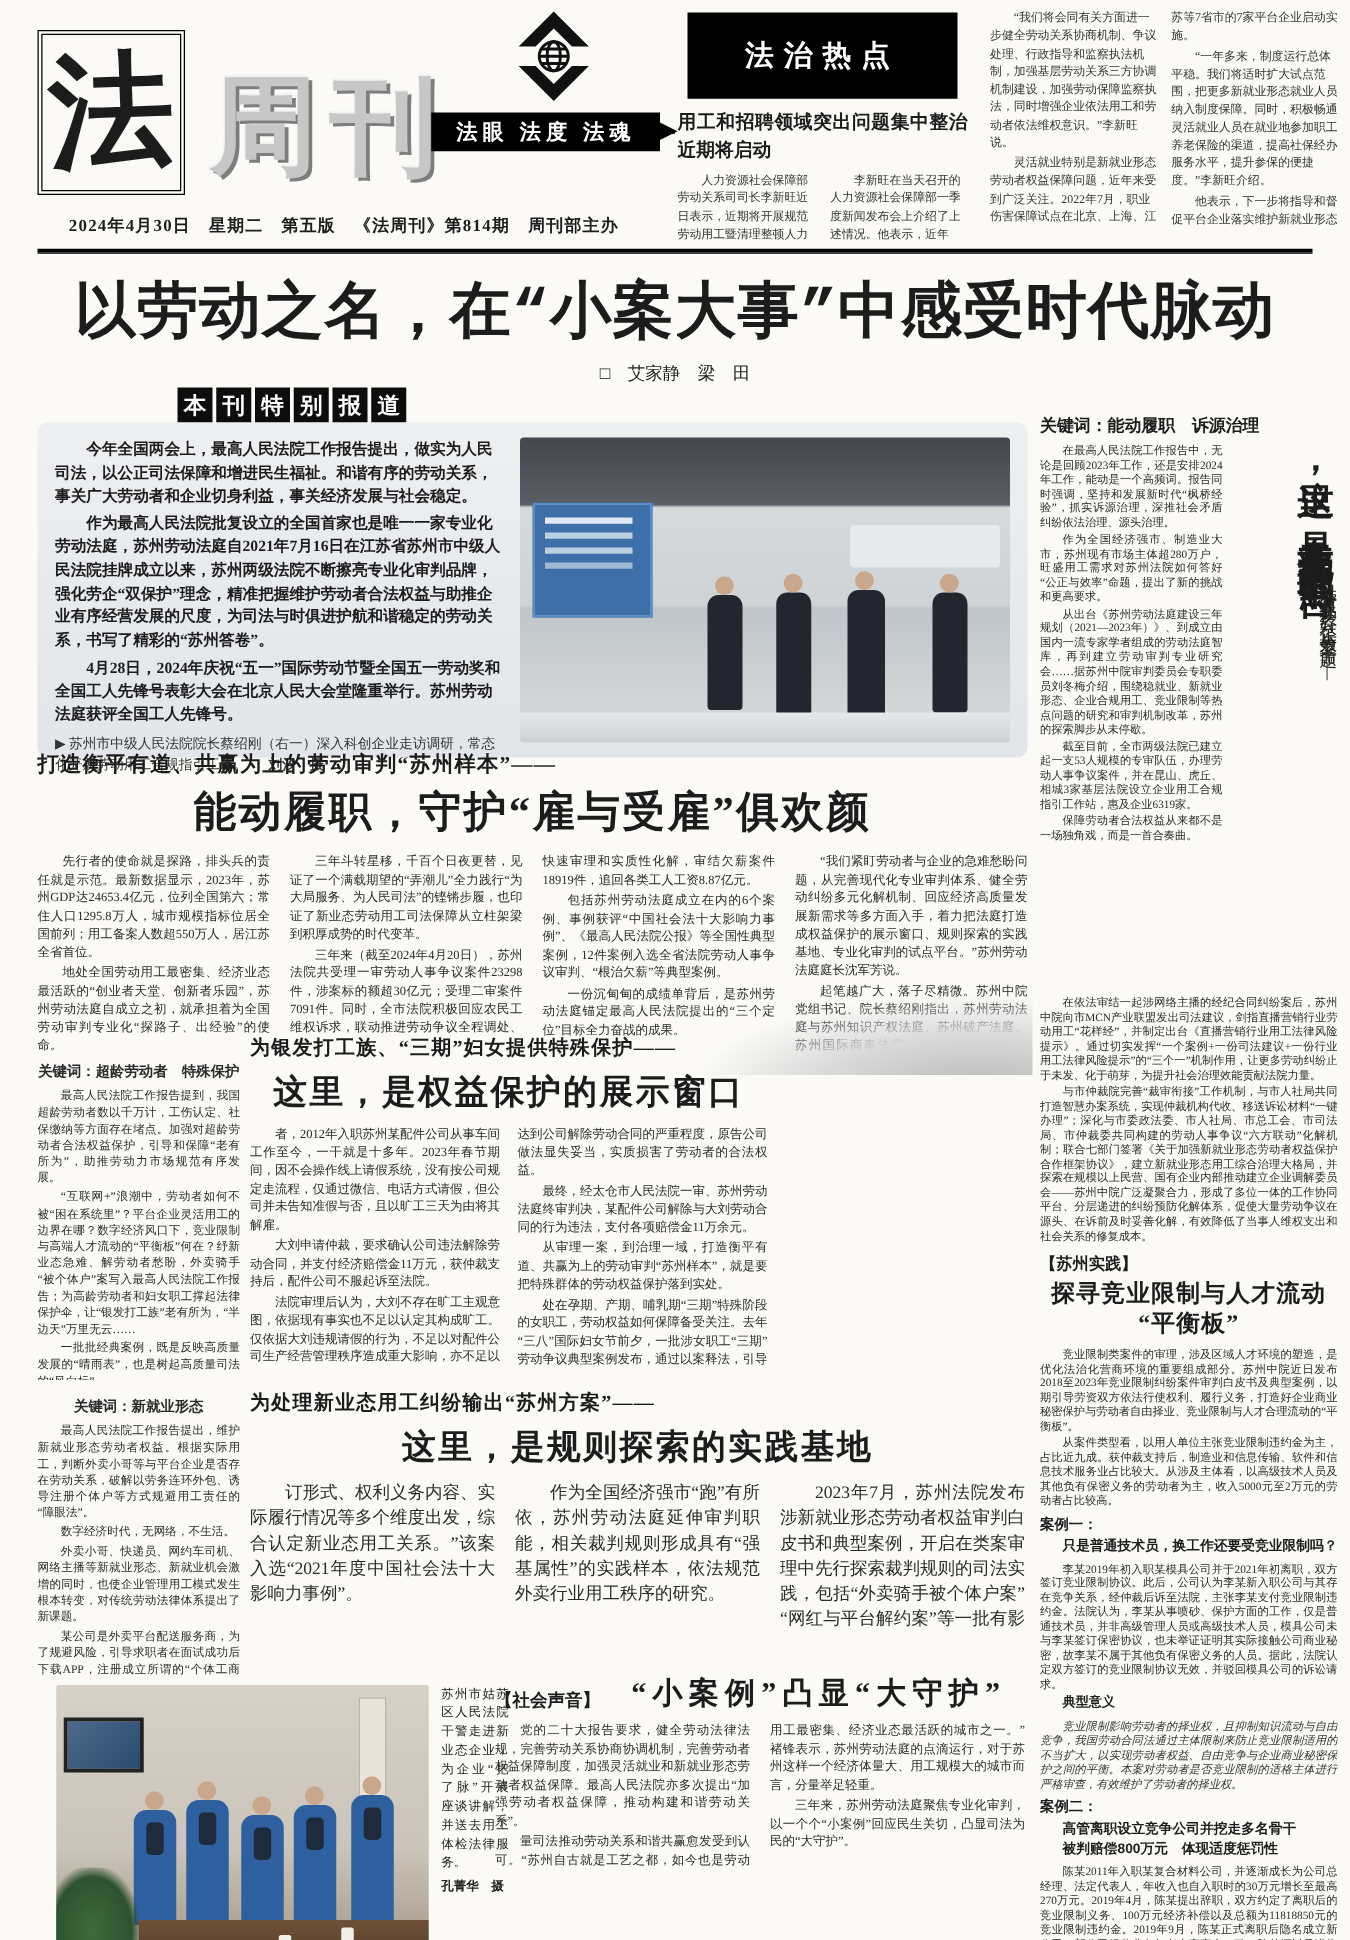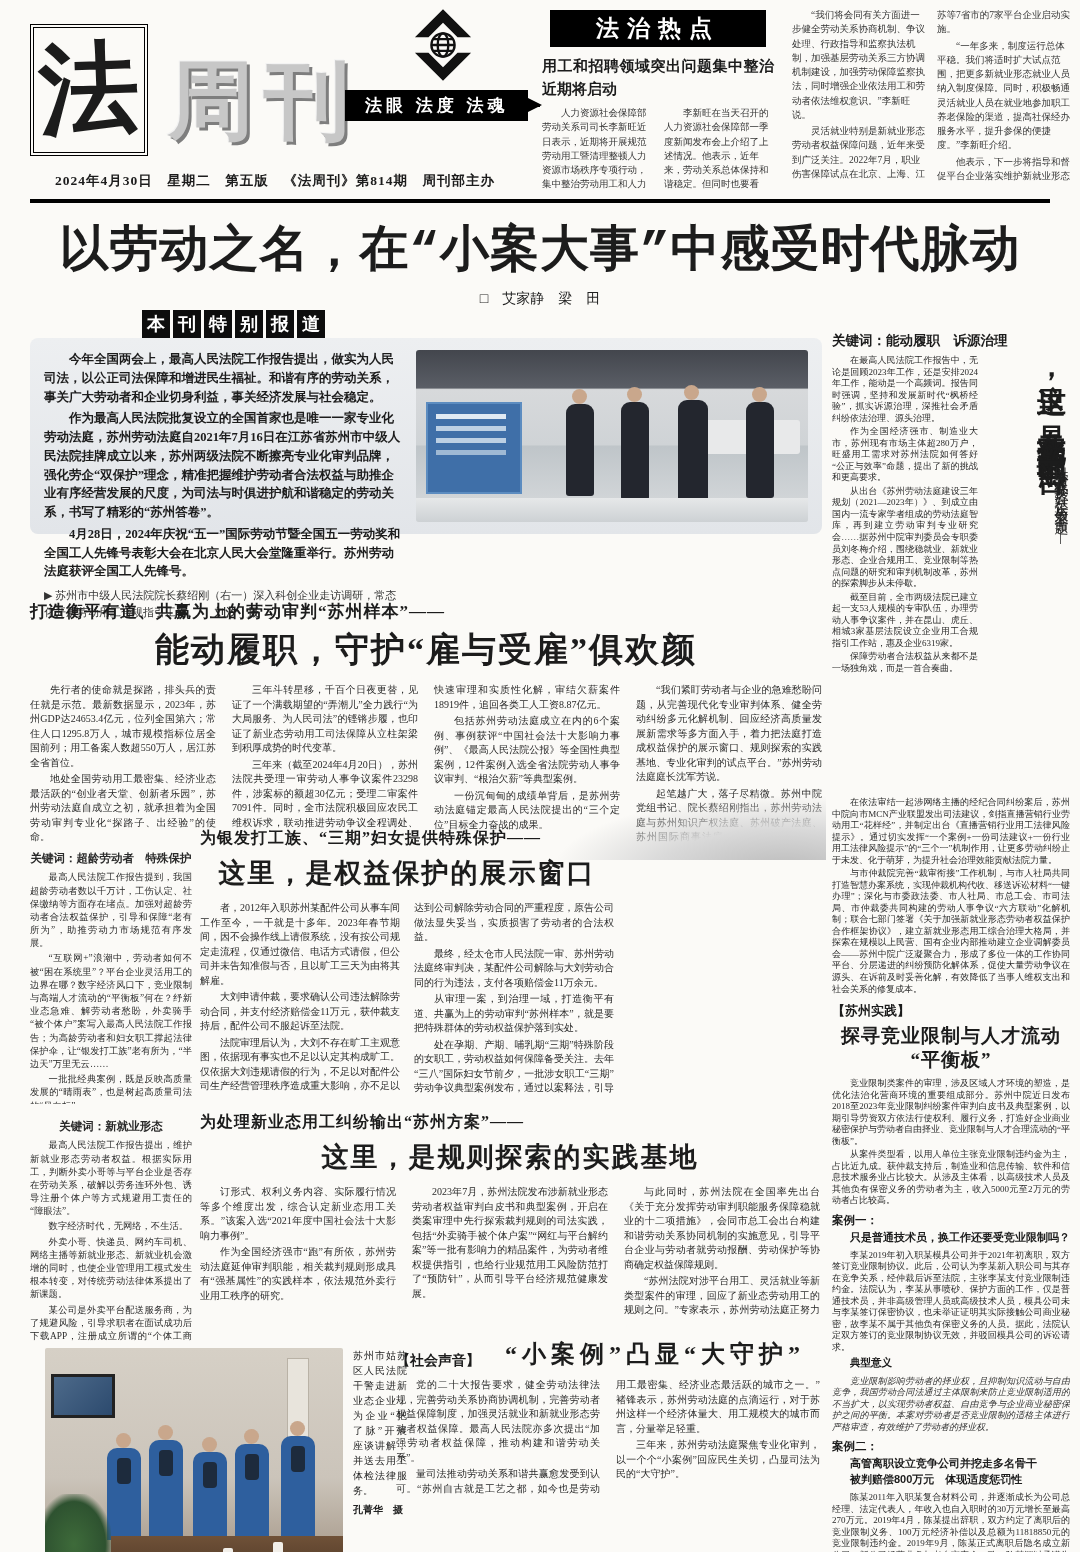--- a/index.html
+++ b/index.html
@@ -21,34 +21,34 @@
   .arrow-line{flex:1;height:3px;background:#000;position:relative;}
   .arrow-line::after{content:"";position:absolute;right:-2px;top:-6px;border-left:14px solid #000;
                      border-top:7px solid transparent;border-bottom:7px solid transparent;}
   .dateline{position:absolute;left:55px;top:172px;font-size:13.5px;font-weight:bold;letter-spacing:1px;}
   .rule-double{position:absolute;left:30px;top:199px;width:1020px;height:4px;
                border-top:3px solid #000;border-bottom:1px solid #000;}
   
   .hotspot{position:absolute;left:542px;top:8px;width:528px;height:186px;display:flex;gap:18px;overflow:hidden;}
   .hs-left{width:232px;flex:none;display:flex;flex-direction:column;}
   .hs-tag{background:#000;color:#fff;font-family:"Liberation Sans","DejaVu Sans",sans-serif;
-          font-weight:bold;font-size:23px;text-align:center;letter-spacing:8px;padding:3px 0;margin:2px 8px 6px;}
+          font-weight:bold;font-size:23px;text-align:center;letter-spacing:8px;padding:19px 0;margin:2px 8px 6px;}
   .hs-head{font-weight:bold;font-size:15px;line-height:1.5;text-align:justify;margin:2px 0 6px;
            font-family:"Liberation Sans","DejaVu Sans",sans-serif;}
   .hs-cols{columns:2;column-gap:12px;font-size:9.5px;line-height:1.5;flex:1;overflow:hidden;color:#333;}
   .hs-right{flex:1;columns:2;column-gap:12px;font-size:9.5px;line-height:1.5;overflow:hidden;color:#333;}
   
   .headline{position:absolute;left:0;top:216px;width:1080px;text-align:center;font-size:49px;font-weight:900;
             font-family:Liberation Mono, monospace;letter-spacing:1px;}
   .byline{position:absolute;left:0;top:290px;width:1080px;text-align:center;font-size:14px;color:#222;}
   .series{position:absolute;left:142px;top:310px;display:flex;gap:3px;}
   .series span{width:28px;height:28px;background:#0d0d0d;color:#fff;font-weight:bold;font-size:18px;
                line-height:28px;text-align:center;font-family:"Liberation Sans","DejaVu Sans",sans-serif;}
   
-  .feature{position:absolute;left:30px;top:338px;width:792px;height:196px;border-radius:8px;
+  .feature{position:absolute;left:30px;top:338px;width:792px;height:268px;border-radius:8px;
            background:linear-gradient(180deg,#edeff1,#e2e5e9);padding:12px 14px;display:flex;gap:14px;}
   .intro{width:358px;flex:none;font-weight:bold;font-size:12.5px;line-height:1.5;}
   .intro .para{margin-bottom:3px;}
   .ph-caption{font-size:11px;line-height:1.5;color:#333;font-weight:normal;margin-top:6px;}
   .credit{font-weight:bold;margin-left:14px;white-space:nowrap;}
   .photo1{flex:1;position:relative;border-radius:3px;overflow:hidden;
           background:linear-gradient(180deg,#43464d 0%,#5a5e66 22%,#d7d9db 23%,#cfd3d6 55%,#bfc5c9 56%,#d9dcde 100%);}
   .p1-panel{position:absolute;left:10px;top:52px;width:96px;height:92px;background:#3f6fa8;
             box-shadow:inset 0 0 0 2px #5c8cc0;}
   .p1-panel::before{content:"";position:absolute;left:10px;top:12px;width:70px;height:5px;background:#dfe9f3;box-shadow:0 12px 0 #bcd0e4,0 24px 0 #bcd0e4,0 36px 0 #9fb9d4;}
@@ -96,21 +96,21 @@
   .p2-banner i{display:block;width:86%;height:6px;background:repeating-linear-gradient(90deg,#fff 0 4px,rgba(255,255,255,0) 4px 9px);opacity:.9;}
   .p2-emblem{position:absolute;left:50%;top:52px;width:14px;height:14px;margin-left:-7px;border-radius:50%;background:radial-gradient(#d8a03c,#9c2418);}
   .p2-desk{position:absolute;left:0;bottom:0;width:100%;height:52px;background:linear-gradient(180deg,#4a443a,#332e26);}
   .p2fig{position:absolute;bottom:44px;width:30px;height:52px;background:#2b2piu;background:#2b2822;border-radius:8px 8px 0 0;}
   .p2fig::before{content:"";position:absolute;top:-12px;left:8px;width:13px;height:13px;border-radius:50%;background:#c9a78c;}
   .p2-paper{position:absolute;width:16px;height:10px;background:#eee;bottom:46px;}
   .p2-caption{font-size:10.5px;line-height:1.5;margin-top:6px;text-align:justify;color:#222;}
   
   .story-base{position:absolute;left:200px;top:1112px;width:620px;height:232px;}
   .story-base .kicker{font-size:16px;}
-  .cols3{columns:3;column-gap:16px;font-size:10px;line-height:1.45;height:138px;overflow:hidden;text-align:justify;color:#2a2a2a;font-family:Liberation Serif, serif;}
+  .cols3{columns:3;column-gap:16px;font-size:14px;line-height:1.45;height:138px;overflow:hidden;text-align:justify;color:#2a2a2a;font-family:Liberation Serif, serif;}
   
   .voice{position:absolute;left:396px;top:1338px;width:424px;height:208px;overflow:hidden;}
   .voice-head{display:flex;align-items:flex-end;gap:10px;margin-bottom:8px;}
   .voice-tag{font-weight:bold;font-size:14px;white-space:nowrap;font-family:"Liberation Sans","DejaVu Sans",sans-serif;}
   .voice-title{flex:1;text-align:center;font-size:24px;font-weight:900;letter-spacing:5px;}
   .voice .cols2v{columns:2;column-gap:16px;font-size:10px;line-height:1.45;height:150px;overflow:hidden;text-align:justify;color:#2a2a2a;}
   
   .photo3wrap{position:absolute;left:45px;top:1348px;width:362px;height:236px;display:flex;gap:10px;}
   .photo3{position:relative;width:298px;flex:none;background:linear-gradient(180deg,#d6d0c6 0%,#cbc4ba 55%,#9c8d7c 100%);overflow:hidden;border-radius:2px;}
   .p3-screen{position:absolute;left:6px;top:26px;width:64px;height:44px;background:linear-gradient(135deg,#4d6a8a,#2c4a6e);border:3px solid #222;}

